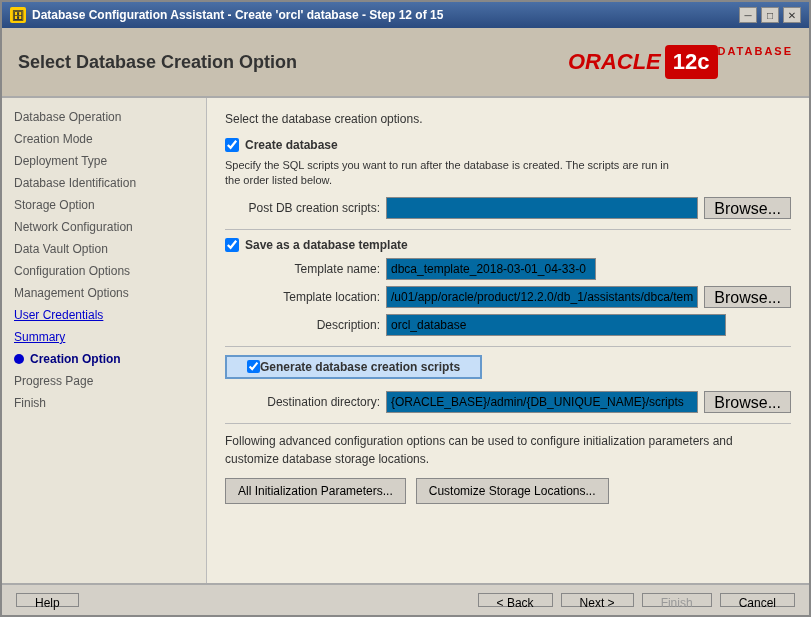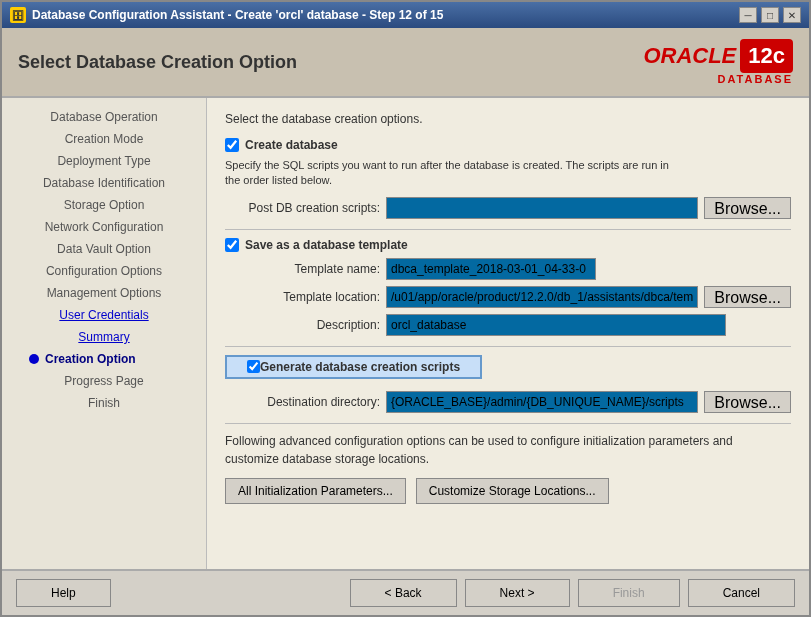--- a/index.html
+++ b/index.html
@@ -91,36 +91,34 @@
     .version-box {
       background: #cc0000;
       color: white;
       font-size: 22px;
       font-weight: bold;
       padding: 4px 8px;
       border-radius: 4px;
     }
     .logo-stack {
       display: flex;
-      flex-direction: column;
-      align-items: flex-end;
+      flex-direction: row;
     }
     .content-area {
       display: flex;
       flex: 1;
       background: #f0ece0;
       overflow: hidden;
     }
     .sidebar {
       width: 205px;
       background: #e8e4d8;
       border-right: 1px solid #bbb;
-      padding: 8px 15px;
+      padding: 8px 0;
       overflow-y: auto;
-      text-align: center;
     }
     .sidebar-item {
       padding: 4px 12px;
       font-size: 12px;
       color: #555;
       cursor: pointer;
       white-space: nowrap;
     }
     .sidebar-item.active {
       color: #000080;
@@ -252,22 +250,22 @@
     }
     .footer-left {
       display: flex;
       gap: 8px;
     }
     .footer-right {
       display: flex;
       gap: 8px;
     }
     .footer-btn {
-      height: 28px;
-      padding: 2px 34px;
+      height: 14px;
+      padding: 2px 18px;
       background: #d4d0c8;
       border: 1px solid #888;
       font-size: 12px;
       cursor: pointer;
     }
     .footer-btn.disabled {
       color: #999;
       cursor: default;
     }
     .divider {

